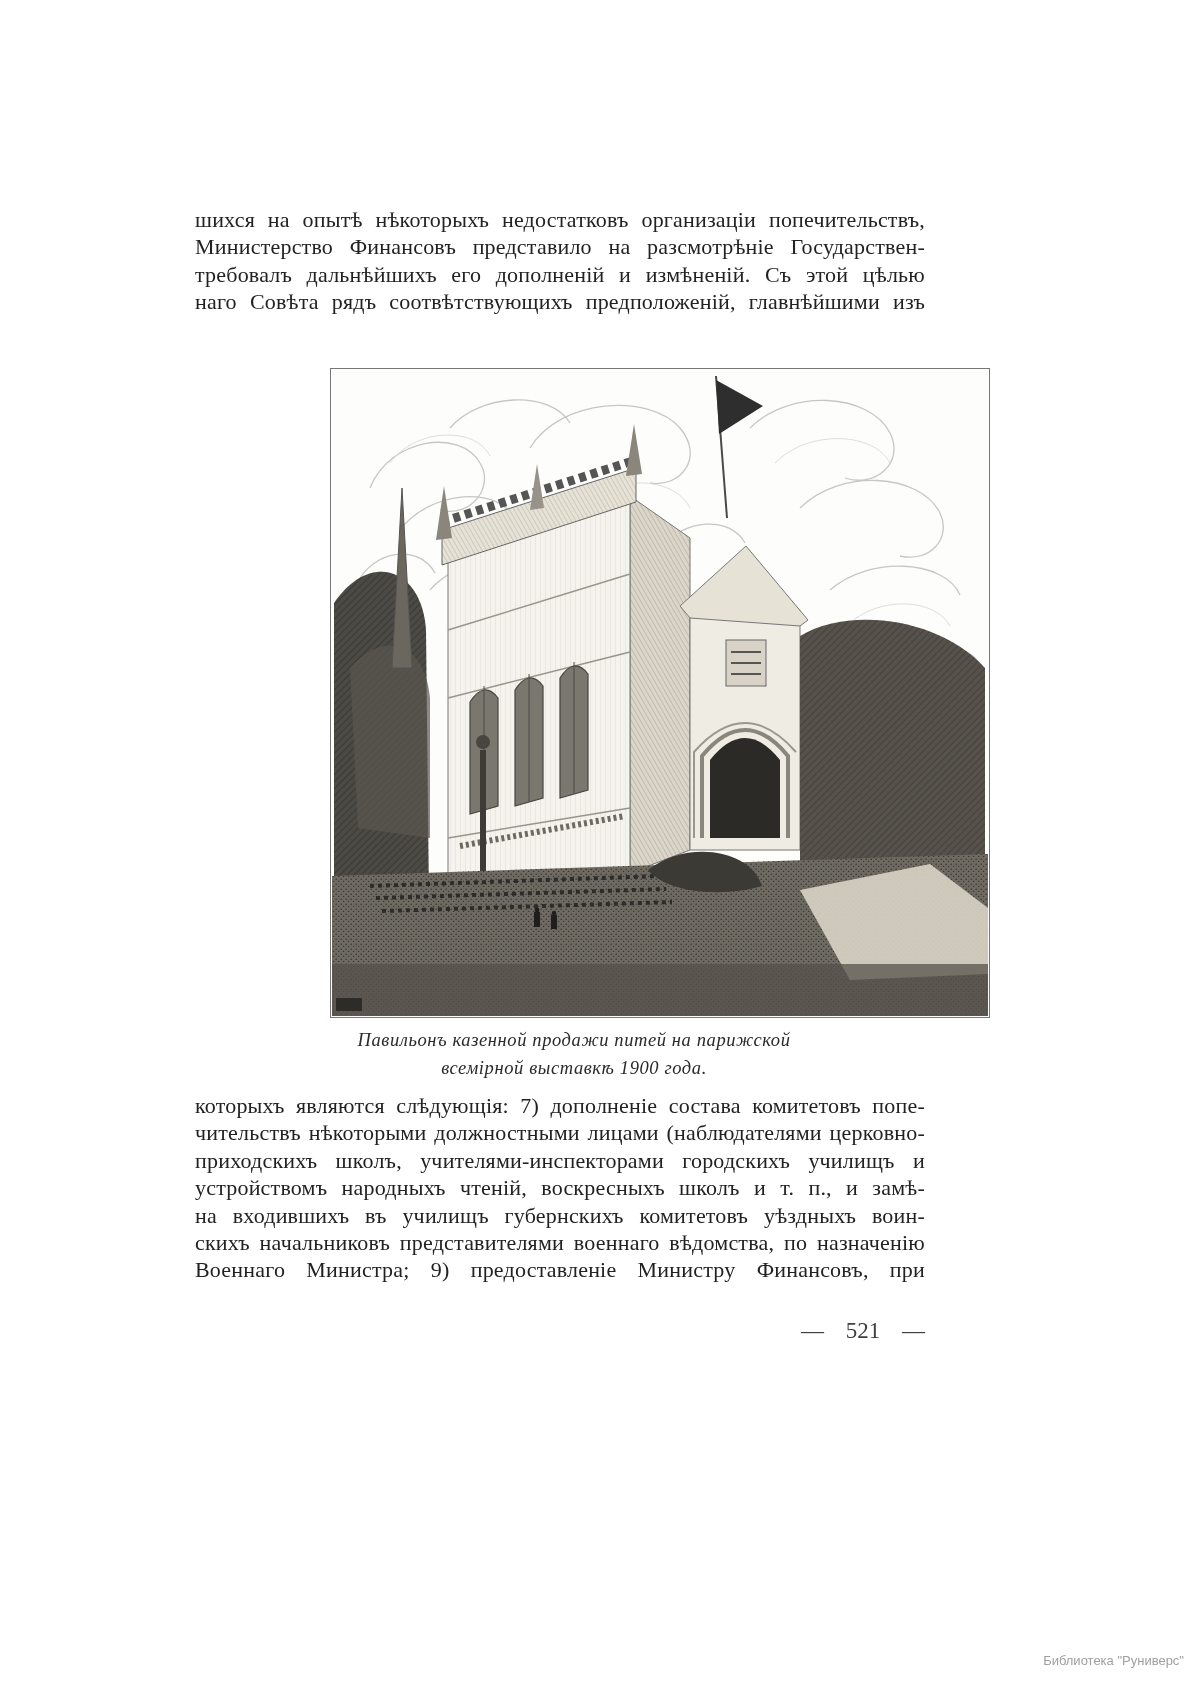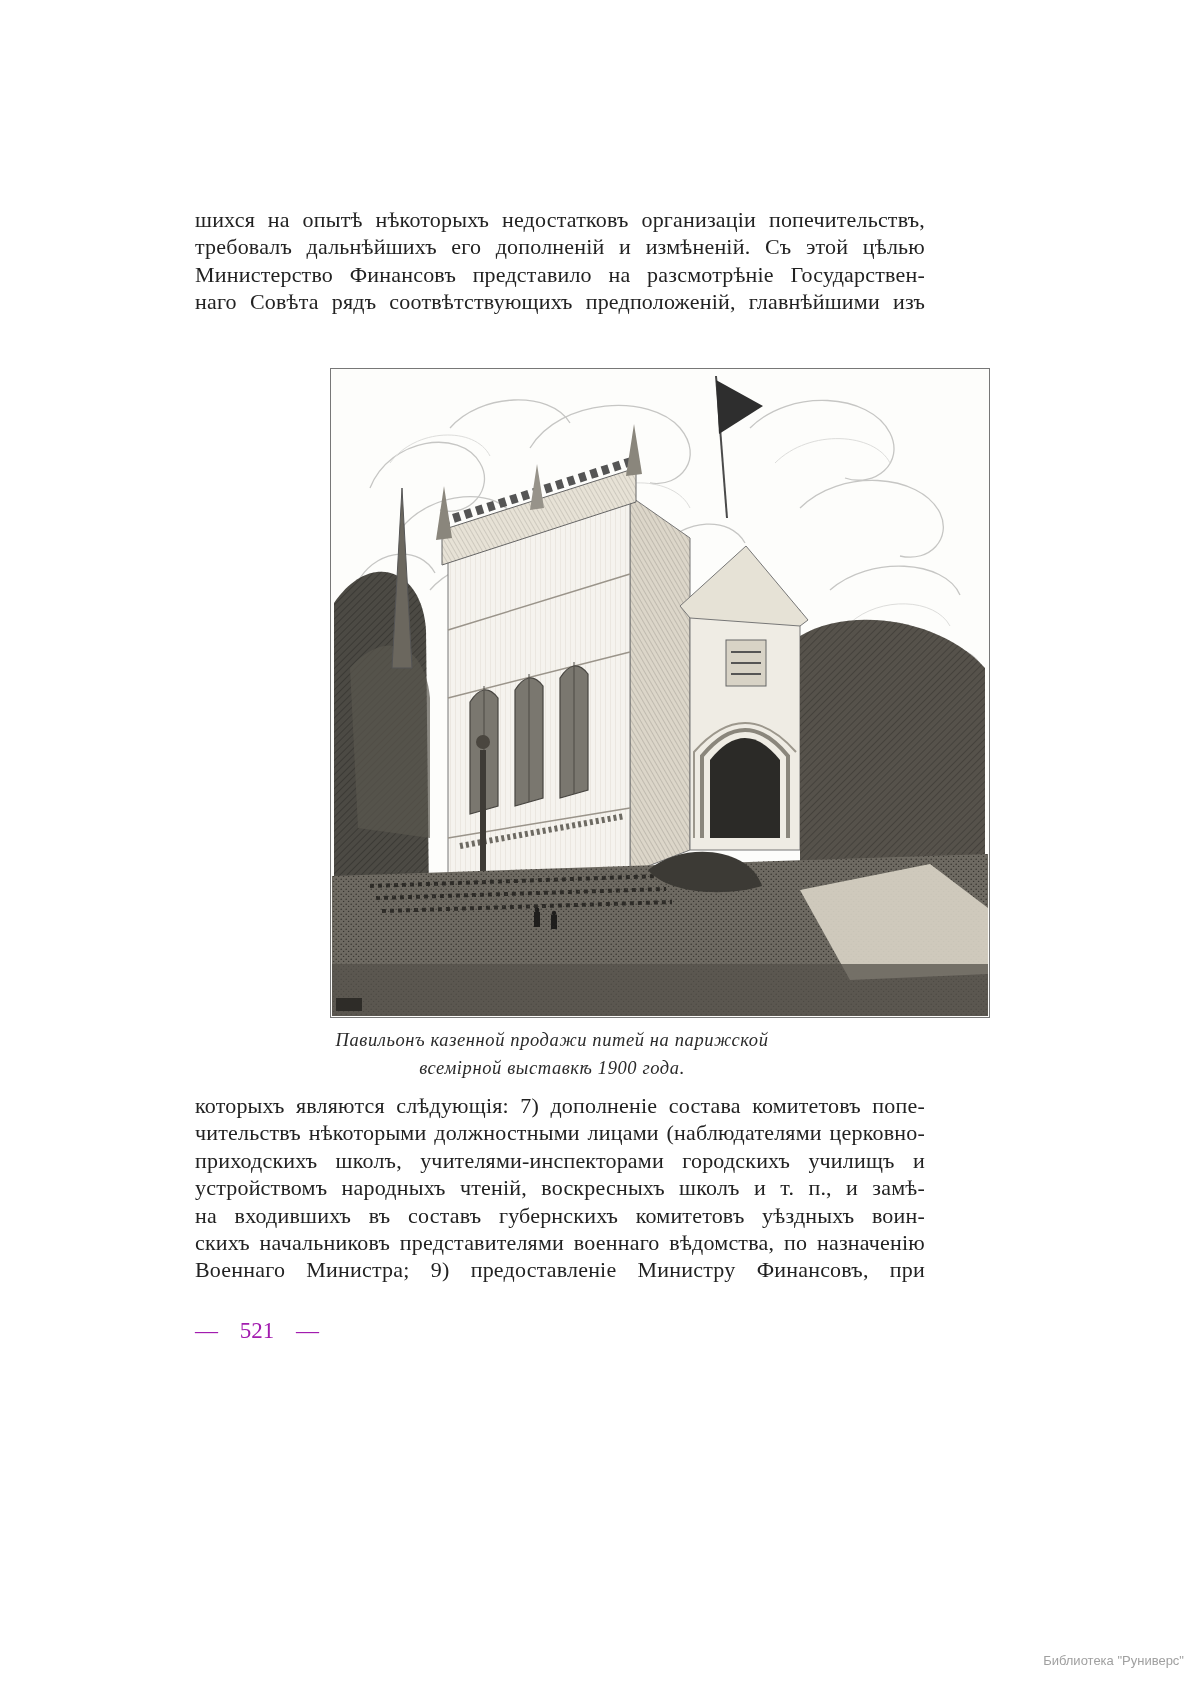--- a/index.html
+++ b/index.html
@@ -29,55 +29,55 @@
   #para1 { top:206px; }
   #para2 { top:1092px; }
   .figure {
     position:absolute;
     left:330px; top:368px;
     width:660px; height:650px;
   }
   .figure svg { display:block; }
   .caption {
     position:absolute;
-    left:187px; top:1026px;
+    left:209px; top:1026px;
     width:730px;
     text-align:center;
     font-style:italic;
     font-size:18.5px;
     line-height:28px;
     letter-spacing:0.6px;
     color:#2a2a2a;
   }
   .page-number {
     position:absolute;
     left:195px; top:1318px;
     width:730px;
-    text-align:left;
+    text-align:right;
     font-size:23px;
     word-spacing:16px;
-    color:#a21caf;
+    color:#404040;
   }
   .watermark {
     position:absolute;
     right:16px; bottom:22px;
     font-family:"Liberation Sans", sans-serif;
     font-size:13px;
     color:#a0a0a0;
   }
 </style>
 </head>
 <body>
 
 <div class="page">
 
   <div class="text-block" id="para1">
     <div class="line">шихся на опытѣ нѣкоторыхъ недостатковъ организаціи попечительствъ,</div>
+    <div class="line">Министерство Финансовъ представило на разсмотрѣніе Государствен-</div>
     <div class="line">требовалъ дальнѣйшихъ его дополненій и измѣненій. Съ этой цѣлью</div>
-    <div class="line">Министерство Финансовъ представило на разсмотрѣніе Государствен-</div>
     <div class="line">наго Совѣта рядъ соотвѣтствующихъ предположеній, главнѣйшими изъ</div>
   </div>
 
   <div class="figure">
     <svg viewBox="0 0 660 650" width="660" height="650" xmlns="http://www.w3.org/2000/svg">
       <defs>
         <pattern id="hatch" width="5" height="5" patternUnits="userSpaceOnUse" patternTransform="rotate(45)">
           <path d="M0,0 L0,5" stroke="#23221f" stroke-width="1.4"></path>
         </pattern>
         <pattern id="hatch2" width="4" height="4" patternUnits="userSpaceOnUse" patternTransform="rotate(-30)">
@@ -189,21 +189,21 @@
   <div class="caption">
     <div>Павильонъ казенной продажи питей на парижской</div>
     <div>всемірной выставкѣ 1900 года.</div>
   </div>
 
   <div class="text-block" id="para2">
     <div class="line">которыхъ являются слѣдующія: 7) дополненіе состава комитетовъ попе-</div>
     <div class="line">чительствъ нѣкоторыми должностными лицами (наблюдателями церковно-</div>
     <div class="line">приходскихъ школъ, учителями-инспекторами городскихъ училищъ и</div>
     <div class="line">устройствомъ народныхъ чтеній, воскресныхъ школъ и т. п., и замѣ-</div>
-    <div class="line">на входившихъ въ составъ губернскихъ комитетовъ уѣздныхъ воин-</div>
+    <div class="line">на входившихъ въ училищъ губернскихъ комитетовъ уѣздныхъ воин-</div>
     <div class="line">скихъ начальниковъ представителями военнаго вѣдомства, по назначенію</div>
     <div class="line">Военнаго Министра; 9) предоставленіе Министру Финансовъ, при</div>
   </div>
 
   <div class="page-number">— 521 —</div>
 
   <div class="watermark">Библиотека "Руниверс"</div>
 
 </div>
 

